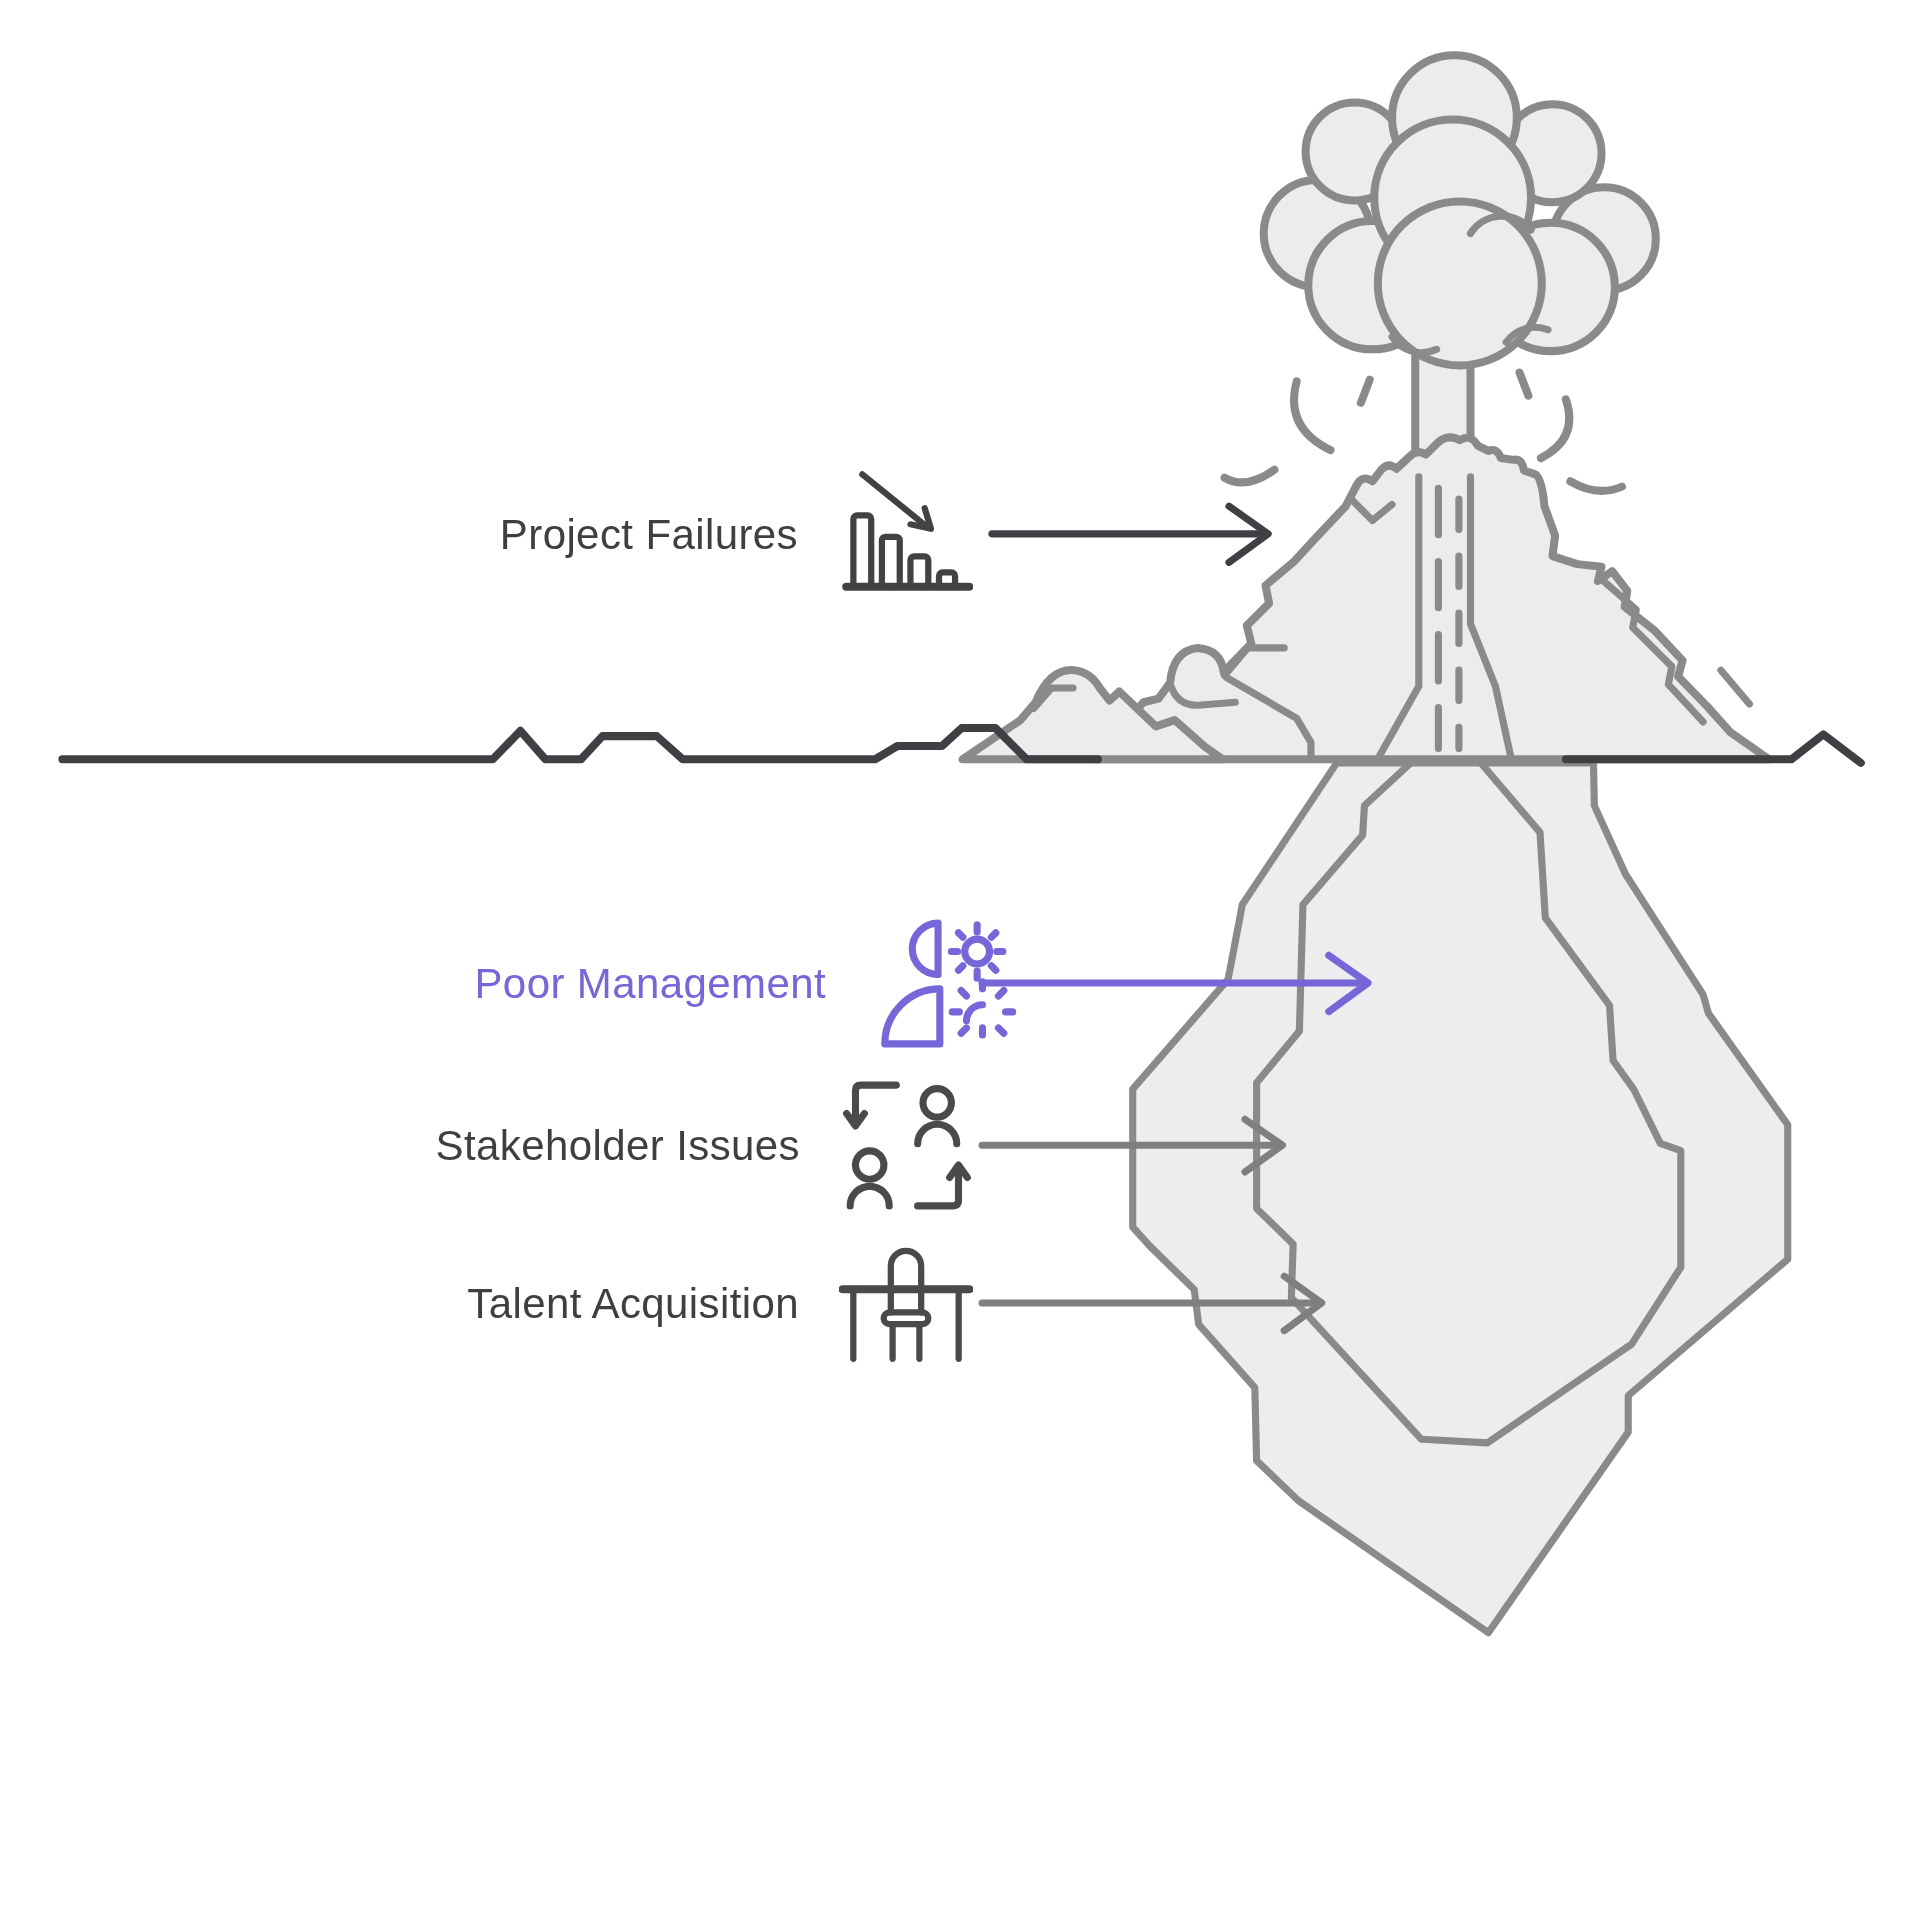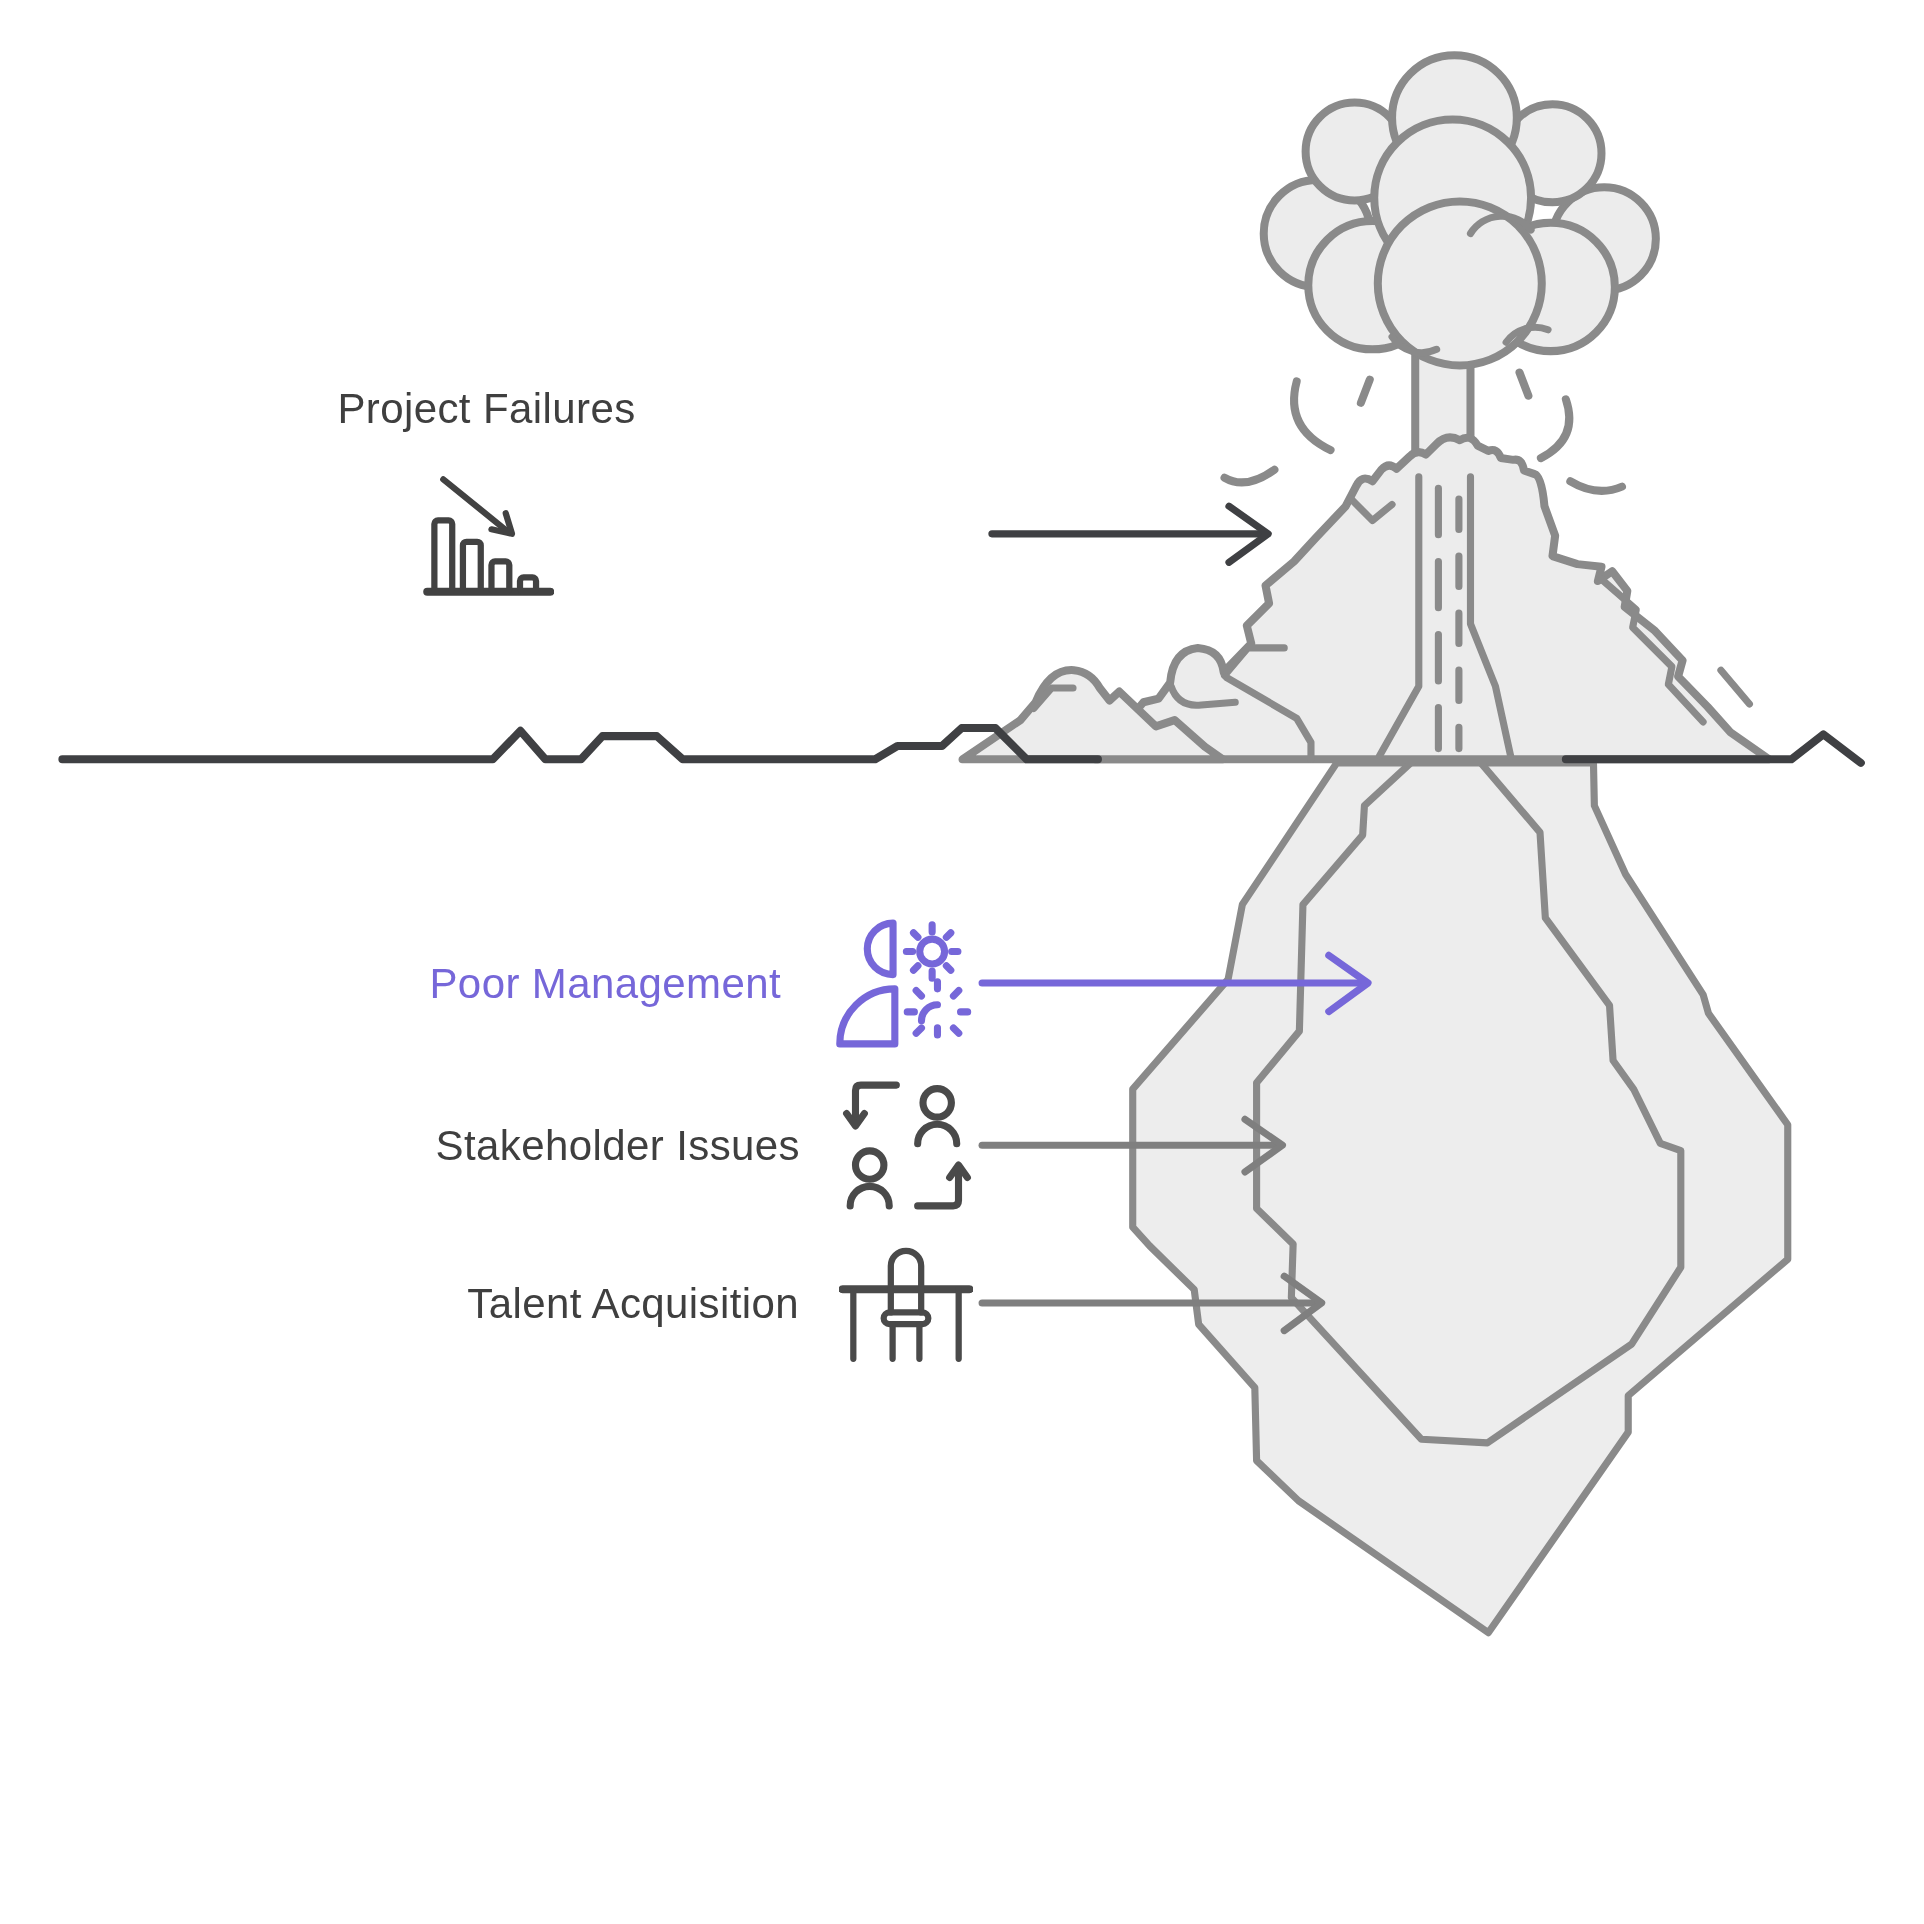--- a/index.html
+++ b/index.html
@@ -4,22 +4,22 @@
 <style>
   html,body{margin:0;padding:0;background:#ffffff;width:1925px;height:1925px;overflow:hidden;
             font-family:"Liberation Sans", sans-serif;}
   .stage{position:relative;width:1925px;height:1925px;}
   .scene-svg{position:absolute;left:0;top:0;z-index:1;}
   .title{position:absolute;left:100px;top:176px;z-index:3;font-weight:700;font-size:63px;
          line-height:1.3;color:#4b4b4b;letter-spacing:0.4px;}
   .label-row{position:absolute;left:0;width:973px;height:143px;z-index:3;display:flex;
              justify-content:flex-end;align-items:center;gap:41px;}
   .label-row .label{font-size:42px;color:#3f3f3f;letter-spacing:0.4px;white-space:nowrap;}
-  .row-pf{top:463px;flex-direction:column;}
-  .row-pm{top:912px;}
+  .row-pf{top:463px;}
+  .row-pm{top:912px;margin-left:45px;}
   .row-si{top:1074px;}
   .row-ta{top:1232px;gap:40px;}
   .row-pm .label{color:#7667d9;}
   .icon{flex:0 0 auto;display:block;}
 </style>
 </head>
 <body>
 
 <div class="stage">
 

